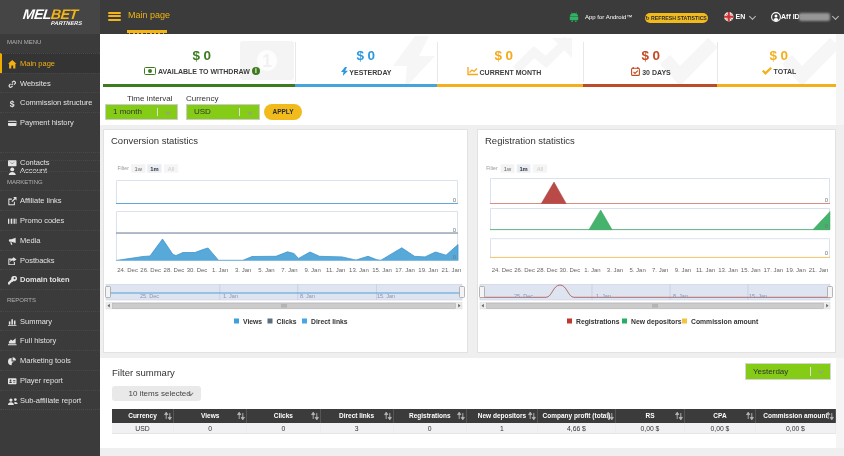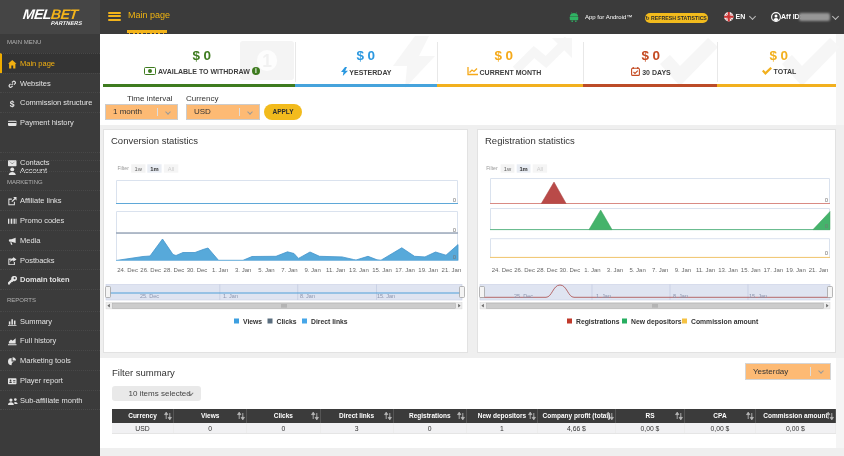--- a/index.html
+++ b/index.html
@@ -36,21 +36,21 @@
   line-height:10px; white-space:nowrap; }
 .chev { width:5px; height:5px; border-right:1.3px solid #bbb; border-bottom:1.3px solid #bbb;
   transform:rotate(45deg); }
 
 #topband { left:100px; top:34px; width:736px; height:91px; background:#fff; }
 .card-u { top:84px; height:2.5px; }
 .cardsep { top:42px; width:1px; height:40px; background:#e8e8e8; }
 .c-val { top:47.5px; font-size:13.5px; font-weight:bold; width:140px; text-align:center; letter-spacing:0.5px; }
 .c-lab { top:67px; font-size:7px; font-weight:bold; color:#3d3d3d; width:160px; text-align:center; }
 .flabel { font-size:8px; color:#333; top:93.5px; }
-.fsel { top:104px; height:15.5px; background:#fdba74; border:1px solid #ccc; font-size:8px;
+.fsel { top:104px; height:15.5px; background:#84cc16; border:1px solid #ccc; font-size:8px;
   color:#333; line-height:13.5px; padding-left:7px; }
 .fsel .sep { position:absolute; right:19px; top:3px; bottom:3px; width:1px; background:#ddd; }
 .fsel .ch { position:absolute; right:7px; top:4.5px; width:4px; height:4px;
   border-right:1.2px solid #999; border-bottom:1.2px solid #999; transform:rotate(45deg); }
 #applybtn { left:264px; top:103.5px; width:38px; height:16px; background:#f2bb1d; border-radius:8px;
   color:#2d2d2d; font-size:6.5px; font-weight:bold; text-align:center; line-height:16px; }
 .panel { top:129px; height:224px; background:#fff; border:1px solid #e2e2e2; }
 #stats { left:100px; top:358px; width:736px; height:90px; background:#fff; }
 </style>
 </head>
@@ -212,21 +212,21 @@
   </div>
 <div class="mi abs" style="top:389.5px;">
   <svg style="width:10px;" width="12" height="10" viewBox="0 0 12 10">
       <g fill="#e4e4e4">
         <circle cx="3.5" cy="3.6" r="1.9"></circle>
         <path d="M0 9.4c0-2 1.5-3.2 3.5-3.2S7 7.4 7 9.4z"></path>
         <circle cx="8.8" cy="3" r="1.6"></circle>
         <path d="M7.6 5.9c1.9-0.4 4 0.7 4 2.5H7.8"></path>
       </g>
     </svg>
-  <span>Sub-affiliate month</span>
+  <span>Sub-affiliate report</span>
   </div>
 <div class="abs" style="top:409.2px; left:0; width:100px; border-top:1px dotted #4b4b4b;"></div>
 <div id="topband" class="abs"></div>
 <div class="abs" style="left:836px; top:34px; width:8px; height:91px; background:#f5f5f5;"></div>
 <div class="abs" style="left:836px; top:358px; width:8px; height:90px; background:#f5f5f5;"></div>
 
 <svg class="abs" style="left:240px; top:41px;" width="54" height="39" viewBox="0 0 56 39" preserveAspectRatio="none">
     <rect x="0" y="0" width="56" height="39" rx="3" fill="#f4f4f4"></rect>
     <circle cx="28" cy="19.5" r="10.5" fill="#fdfdfd"></circle>
     <text x="28" y="26" font-size="18" font-weight="bold" fill="#f1f1f1" text-anchor="middle" font-family="Liberation Sans">1</text>

